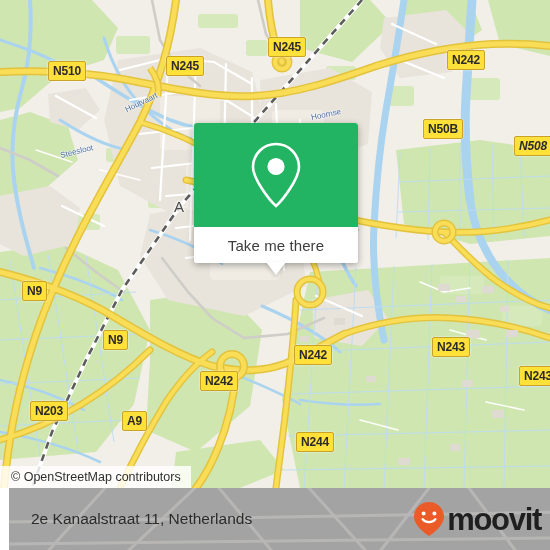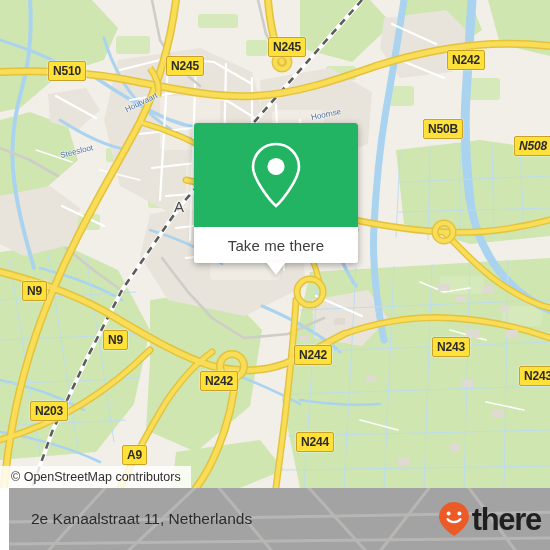--- a/index.html
+++ b/index.html
@@ -406,21 +406,21 @@
     <div class="shield" style="left:48px;  top:61px;">N510</div>
     <div class="shield" style="left:166px; top:56px;">N245</div>
     <div class="shield" style="left:268px; top:37px;">N245</div>
     <div class="shield" style="left:447px; top:50px;">N242</div>
     <div class="shield" style="left:423px; top:119px;text-align:center;">N50B</div>
     <div class="shield" style="left:514px; top:136px;font-style:italic;">N508</div>
     <div class="shield" style="left:22px;  top:281px;">N9</div>
     <div class="shield" style="left:103px; top:330px;">N9</div>
     <div class="shield" style="left:200px; top:371px;">N242</div>
     <div class="shield" style="left:30px;  top:401px;">N203</div>
-    <div class="shield" style="left:122px; top:411px;margin-top:34px;">A9</div>
+    <div class="shield" style="left:122px; top:411px;">A9</div>
     <div class="shield" style="left:294px; top:345px;">N242</div>
     <div class="shield" style="left:432px; top:337px;">N243</div>
     <div class="shield" style="left:519px; top:366px;">N243</div>
     <div class="shield" style="left:296px; top:432px;">N244</div>
 
     <div id="popup">
       <div id="popup-green">
         <svg width="58" height="70" viewBox="0 0 58 70">
           <path d="M29,4 C16.3,4 6,14.3 6,27 C6,38.5 22,60 29,66 C36,60 52,38.5 52,27 C52,14.3 41.7,4 29,4 Z" fill="none" stroke="#ffffff" stroke-width="2.6"></path>
           <circle cx="29" cy="26.5" r="8.6" fill="#ffffff"></circle>
@@ -455,17 +455,17 @@
       <span>2e Kanaalstraat 11, Netherlands</span>
     </div>
 
     <div id="logo">
       <svg width="32" height="36" viewBox="0 0 32 36">
         <path d="M16,1 C7.7,1 1,7.7 1,16 C1,24.2 12,32.5 16,35 C20,32.5 31,24.2 31,16 C31,7.7 24.3,1 16,1 Z" fill="#ea5b28"></path>
         <circle cx="10.6" cy="12.4" r="2.0" fill="#ffffff"></circle>
         <circle cx="21.4" cy="12.4" r="2.0" fill="#ffffff"></circle>
         <path d="M9.6,18.2 C12.0,22.0 20.0,22.0 22.4,18.2" fill="none" stroke="#ffffff" stroke-width="2.3" stroke-linecap="round"></path>
       </svg>
-      <span id="logo-word">there</span>
+      <span id="logo-word">moovit</span>
     </div>
   </div>
 
 </div>
 
 </body></html>

